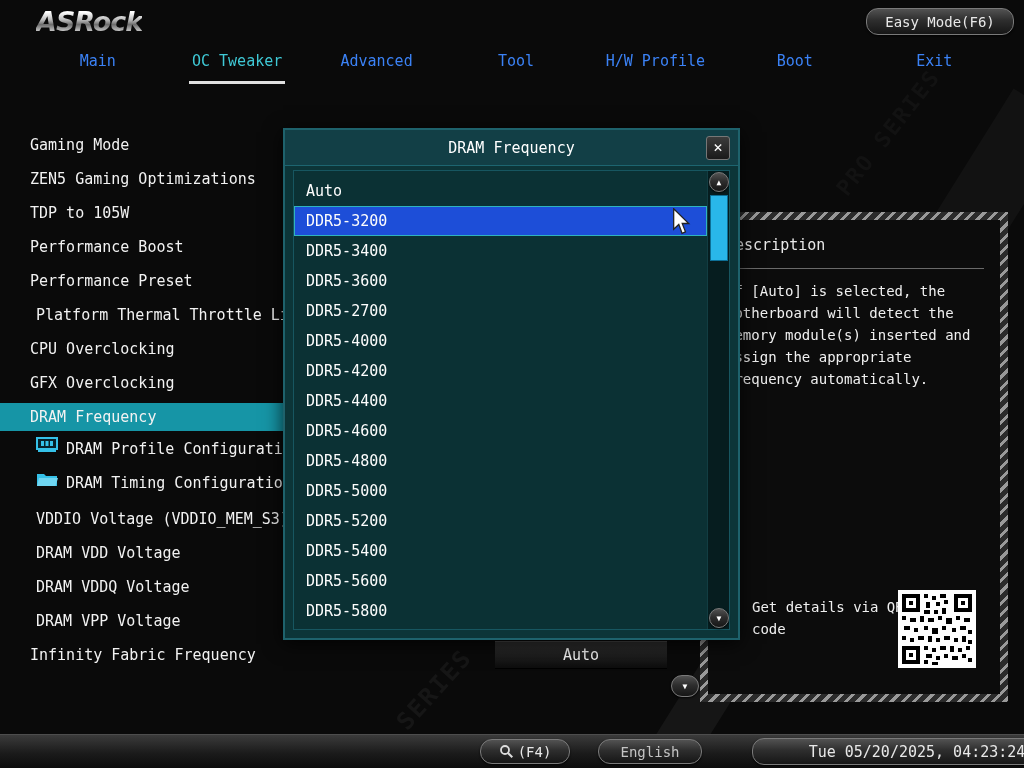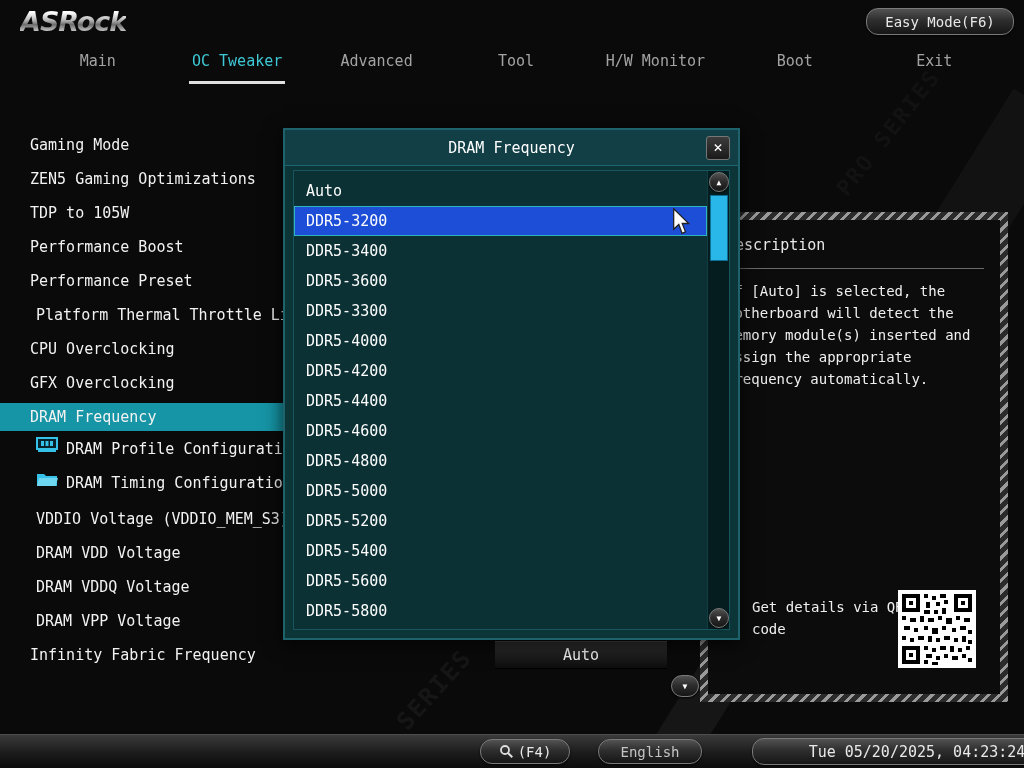--- a/index.html
+++ b/index.html
@@ -13,36 +13,36 @@
   
   .wm { position:absolute; color:rgba(255,255,255,0.05); font-weight:bold; letter-spacing:2px; white-space:nowrap; pointer-events:none; }
   .wm1 { right:30px; top:330px; font-size:30px; transform:rotate(-52deg); }
   .wm2 { right:130px; top:560px; font-size:26px; transform:rotate(-52deg); color:rgba(255,255,255,0.04);}
   .wm3 { left:330px; top:700px; font-size:24px; transform:rotate(-48deg); color:rgba(255,255,255,0.05);}
   .wm4 { right:60px; top:120px; font-size:22px; transform:rotate(-52deg); color:rgba(255,255,255,0.035);}
   .bigslash { position:absolute; right:110px; top:60px; width:70px; height:620px; background:rgba(255,255,255,0.035); transform:rotate(32deg); pointer-events:none;}
   .bigslash2 { position:absolute; right:270px; bottom:-40px; width:46px; height:300px; background:rgba(255,255,255,0.05); transform:rotate(32deg); pointer-events:none;}
 
   
-  .logo { position:absolute; left:20px; top:6px; font-family:"DejaVu Sans","Liberation Sans",sans-serif;
+  .logo { position:absolute; left:36px; top:6px; font-family:"DejaVu Sans","Liberation Sans",sans-serif;
     font-style:italic; font-weight:900; font-size:27px; letter-spacing:-1px;
     background:linear-gradient(#ffffff 20%,#b9b9b9 45%,#6d6d6d 60%,#e8e8e8 90%);
     -webkit-background-clip:text; background-clip:text; color:transparent; }
   .btn-metal {
     background:linear-gradient(#525252,#2e2e2e 45%,#161616);
     border:1px solid #7a7a7a; border-radius:12px; color:#e8e8e8;
     display:flex; align-items:center; justify-content:center;
     font-family:"DejaVu Sans Mono","Liberation Mono",monospace;
     box-shadow:0 1px 2px rgba(0,0,0,.8);
   }
   .easy-mode { position:absolute; right:10px; top:8px; width:148px; height:27px; font-size:14px; }
 
   
   .nav { position:absolute; left:28px; top:50px; width:976px; display:flex; }
-  .nav .tab { flex:1; text-align:center; font-size:15px; color:#a3a3a3; position:relative; height:30px; line-height:22px; cursor:default;}
+  .nav .tab { flex:1; text-align:center; font-size:15px; color:#3b82f6; position:relative; height:30px; line-height:22px; cursor:default;}
   .nav .tab.active { color:#3fc9d6; }
   .nav .tab.active .underline { position:absolute; left:50%; transform:translateX(-50%); bottom:-4px; width:96px; height:3px; background:#e0e0e0; }
 
   
   .side-item { position:absolute; left:0; width:283px; height:28px; line-height:28px; font-size:15px; color:#f2f2f2;
     padding-left:30px; white-space:nowrap; overflow:hidden; }
   .side-item.sel { background:#1695a6; }
   .side-item .ic { display:inline-block; vertical-align:middle; margin-right:8px; margin-top:-3px;}
   .ind1 { padding-left:36px; }
   .ind2 { padding-left:36px; }
@@ -104,21 +104,21 @@
 <div class="bigslash2"></div>
 
 <div class="logo">ASRock</div>
 <div class="btn-metal easy-mode">Easy Mode(F6)</div>
 
 <div class="nav">
   <div class="tab"><span>Main</span></div>
   <div class="tab active"><span>OC Tweaker</span><div class="underline"></div></div>
   <div class="tab"><span>Advanced</span></div>
   <div class="tab"><span>Tool</span></div>
-  <div class="tab"><span>H/W Monitor</span></div>
+  <div class="tab"><span>H/W Profile</span></div>
   <div class="tab"><span>Boot</span></div>
   <div class="tab"><span>Exit</span></div>
 </div>
 
 <div class="side-item" style="top:131px">Gaming Mode</div>
 <div class="side-item" style="top:165px">ZEN5 Gaming Optimizations</div>
 <div class="side-item" style="top:199px">TDP to 105W</div>
 <div class="side-item" style="top:233px">Performance Boost</div>
 <div class="side-item" style="top:267px">Performance Preset</div>
 <div class="side-item ind1" style="top:301px">Platform Thermal Throttle Limit (C)</div>
@@ -226,21 +226,21 @@
   <div class="modal-header">
     <div class="modal-title">DRAM Frequency</div>
   </div>
   <div class="modal-close">✕</div>
   <div class="modal-list">
     <div style="height:5px"></div>
     <div class="opt">Auto</div>
     <div class="opt sel">DDR5-3200</div>
     <div class="opt">DDR5-3400</div>
     <div class="opt">DDR5-3600</div>
-    <div class="opt">DDR5-3300</div>
+    <div class="opt">DDR5-2700</div>
     <div class="opt">DDR5-4000</div>
     <div class="opt">DDR5-4200</div>
     <div class="opt">DDR5-4400</div>
     <div class="opt">DDR5-4600</div>
     <div class="opt">DDR5-4800</div>
     <div class="opt">DDR5-5000</div>
     <div class="opt">DDR5-5200</div>
     <div class="opt">DDR5-5400</div>
     <div class="opt">DDR5-5600</div>
     <div class="opt">DDR5-5800</div>

